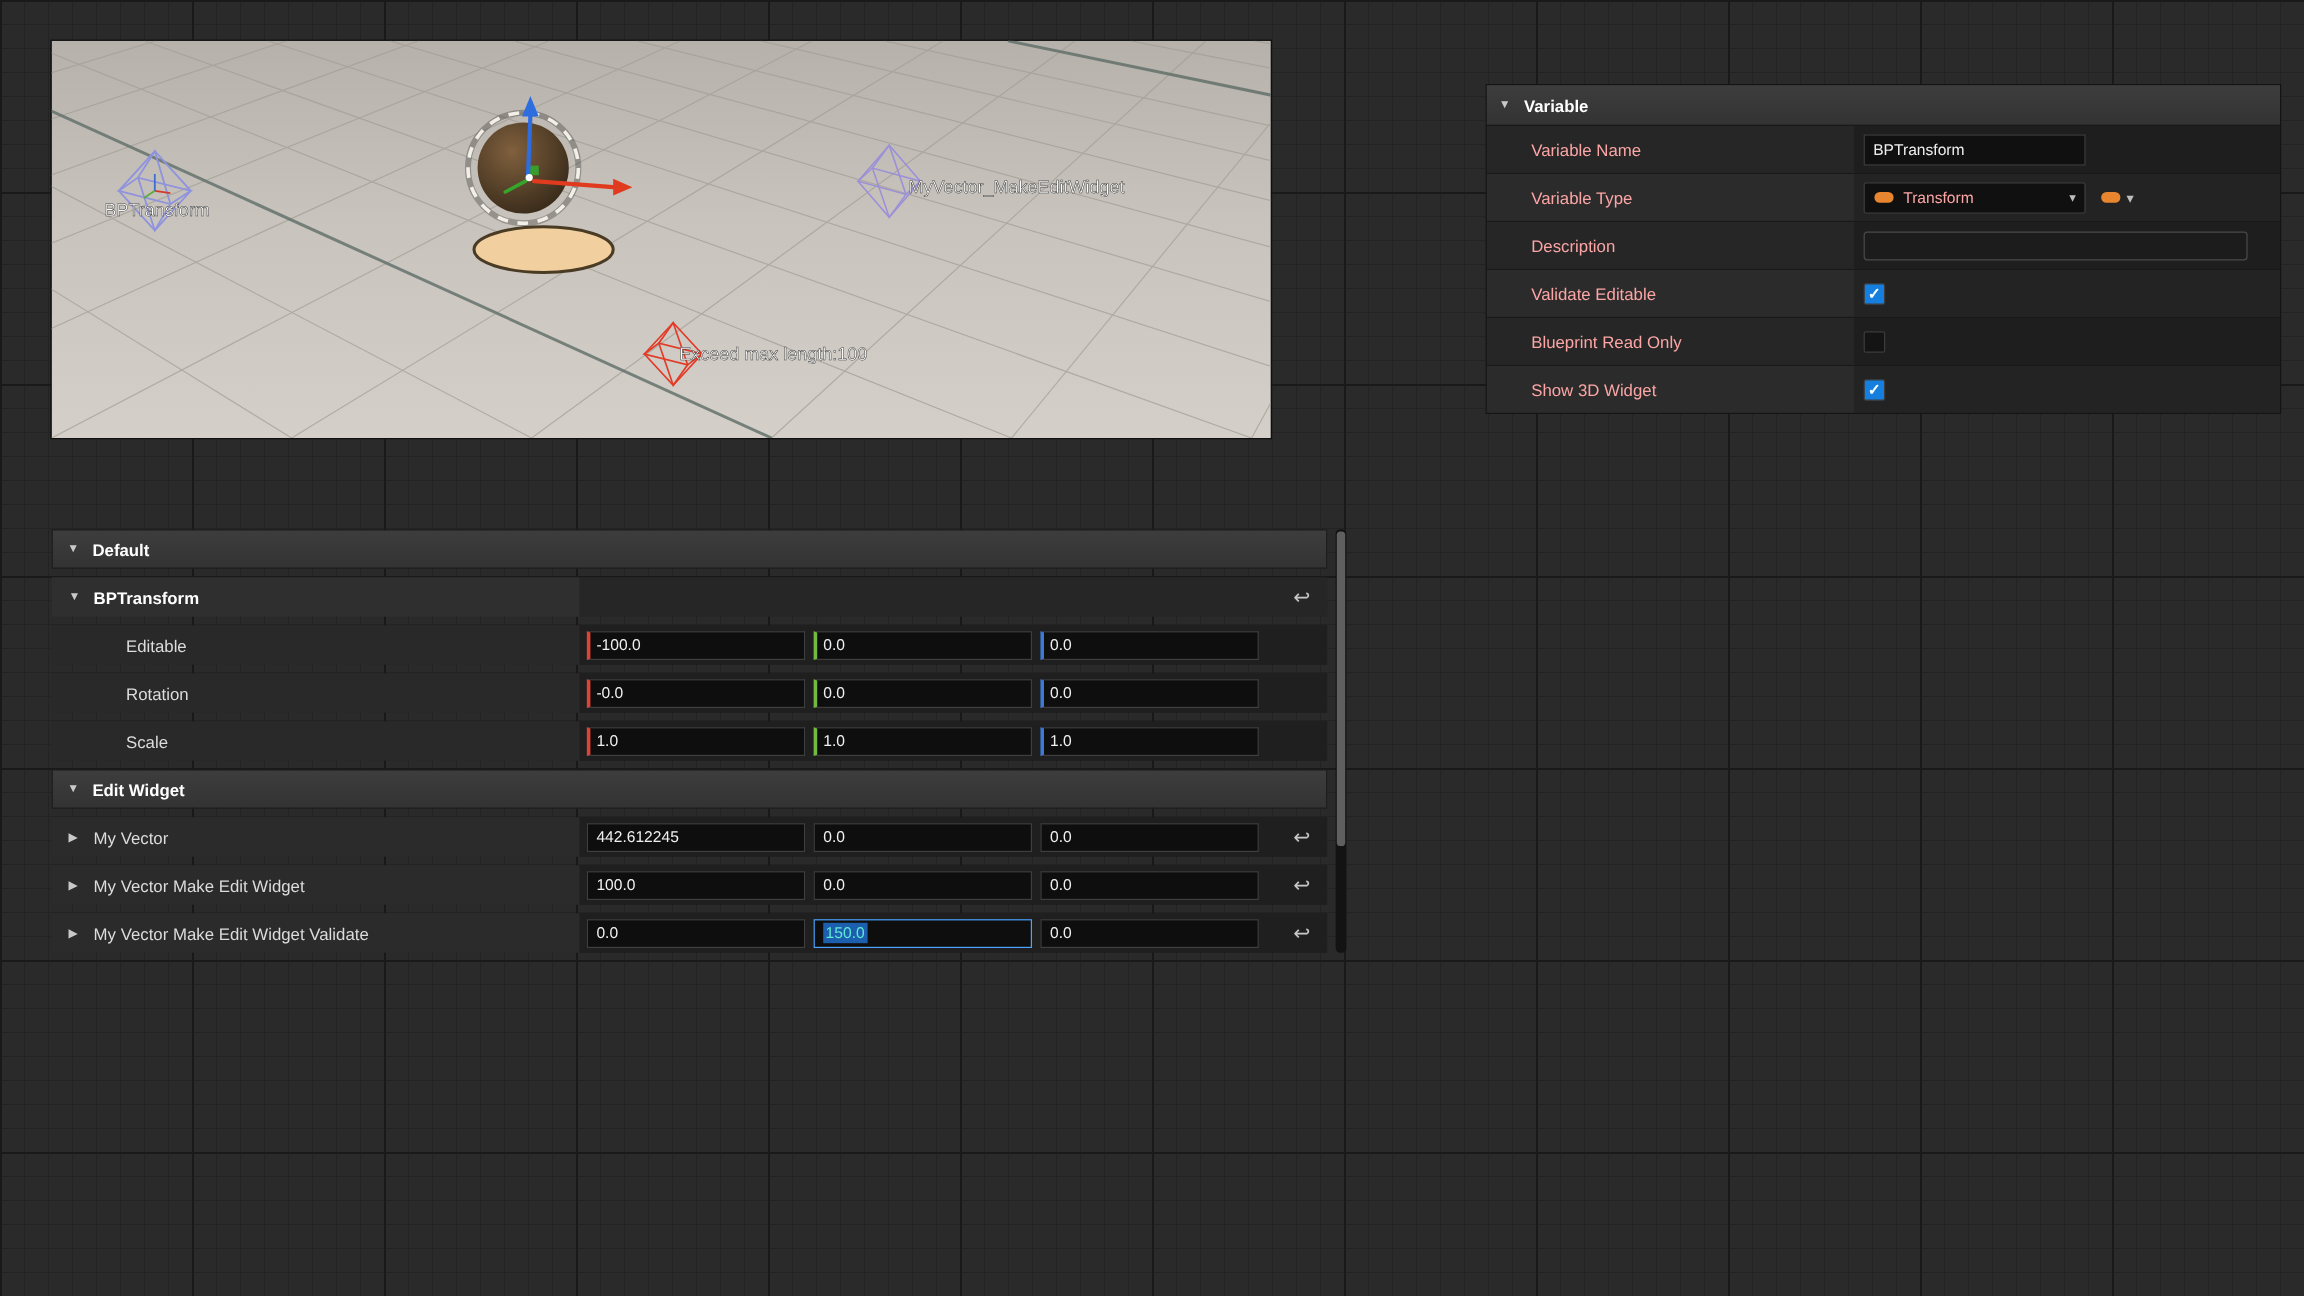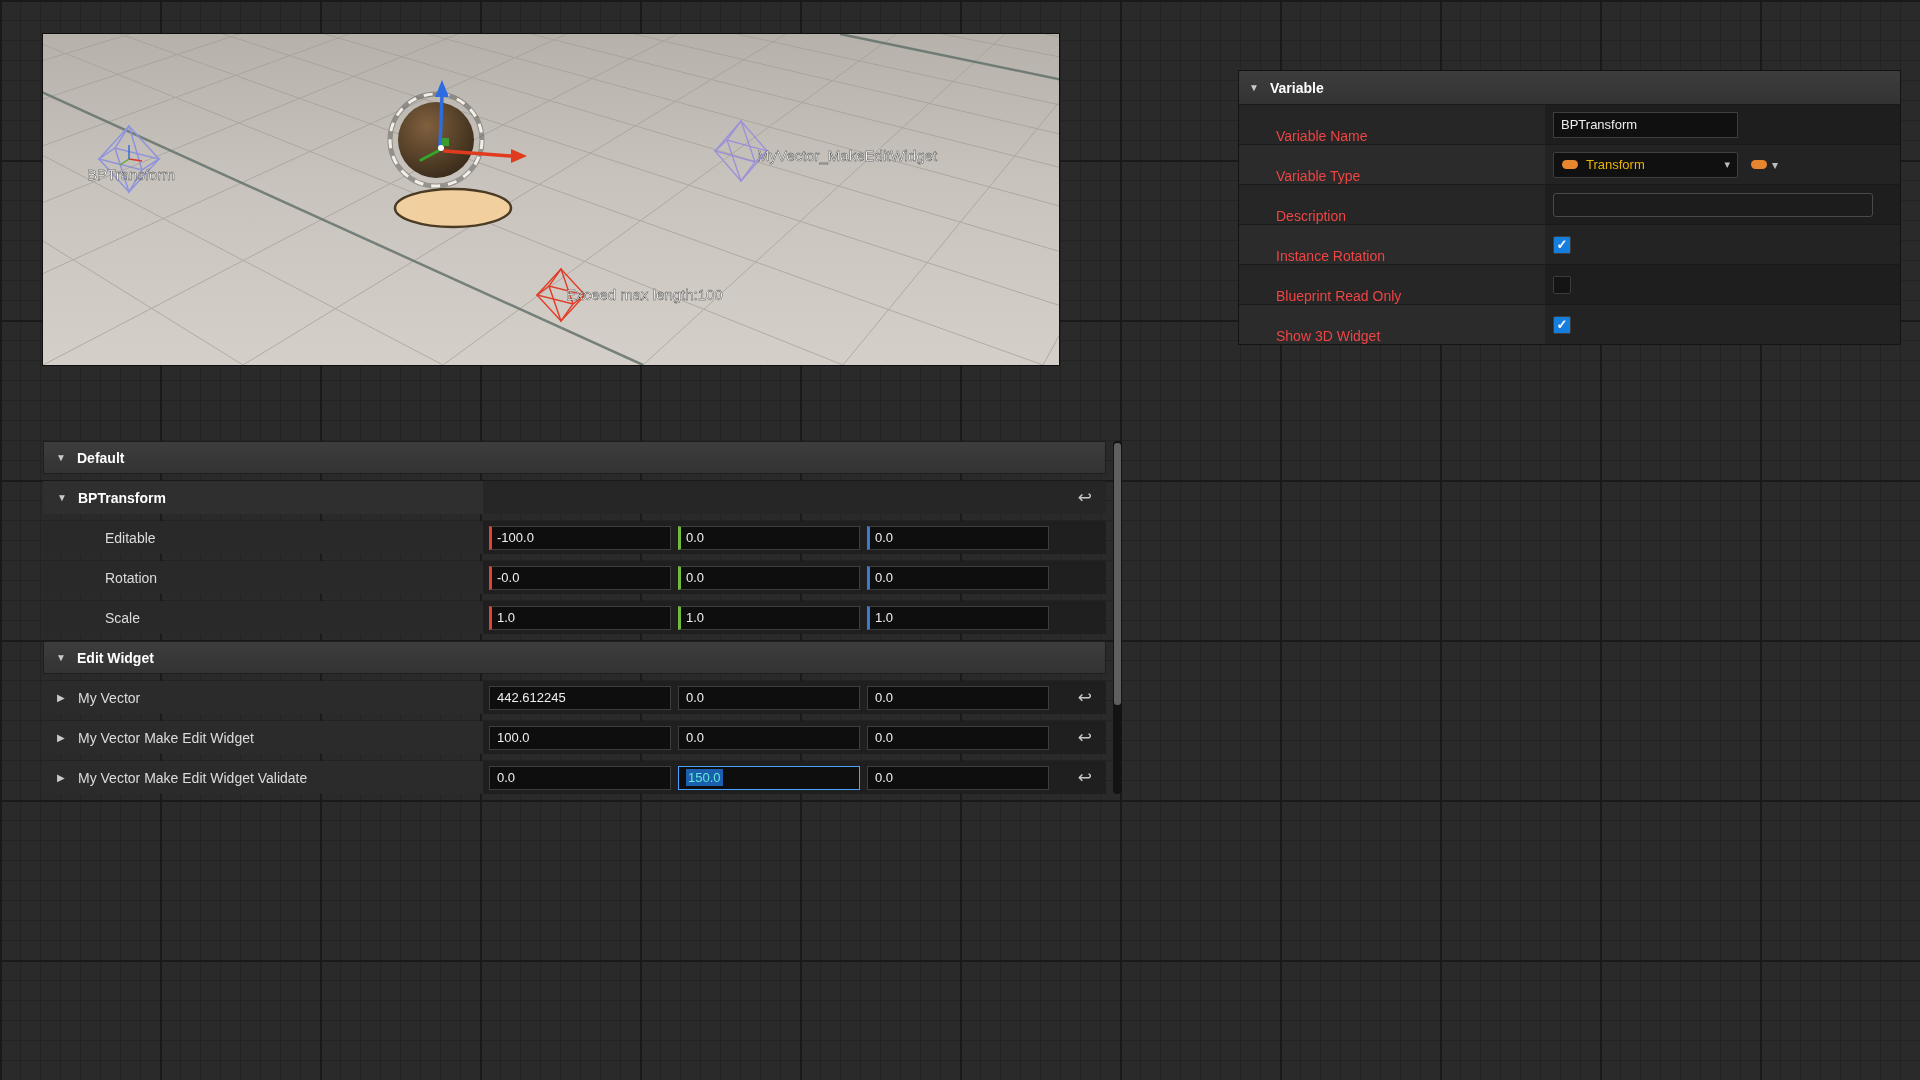--- a/index.html
+++ b/index.html
@@ -89,42 +89,42 @@
   }
   .var-header {
     height: 33px; background: linear-gradient(#3d3d3d, #333333);
     display: flex; align-items: center; gap: 9px;
     padding-left: 10px; color: #ffffff; font-weight: bold; font-size: 14px;
     cursor: pointer;
   }
   .var-row { height: 40px; display: flex; border-top: 1px solid #191919; }
   .var-label {
     width: 306px; flex: 0 0 auto;
-    display: flex; align-items: flex-end; padding-left: 37px;
-    color: #ef4444; font-size: 14px; background: #262626;
+    display: flex; align-items: center; padding-left: 37px;
+    color: #fca5a5; font-size: 14px; background: #262626;
   }
   .var-value { flex: 1; display: flex; align-items: center; padding-left: 8px; background: #1e1e1e; }
   .var-row.alt .var-label { background: #2b2b2b; }
   .var-row.alt .var-value { background: #232323; }
 
   .text-input {
     width: 185px; height: 26px;
     background: #101010; border: 1px solid #3e3e3e;
     color: #eeeeee; font-size: 13px; font-family: "Liberation Sans", sans-serif;
     padding: 0 7px; outline: none;
   }
   .desc-input { width: 320px; height: 24px; background: #1c1c1c; border: 1px solid #4a4a4a; border-radius: 3px; }
 
   .combo {
     width: 185px; height: 26px;
     background: #101010; border: 1px solid #3e3e3e; border-radius: 2px;
     display: flex; align-items: center; cursor: pointer;
   }
   .type-pill { width: 16px; height: 9px; border-radius: 5px; margin: 0 8px 0 8px; flex: 0 0 auto; }
-  .combo-label { flex: 1; color: #eab308; font-size: 13px; }
+  .combo-label { flex: 1; color: #fca5a5; font-size: 13px; }
   .combo-chevron { color: #bdbdbd; font-size: 11px; margin-right: 7px; }
   .container-type { display: flex; align-items: center; gap: 5px; margin-left: 13px; cursor: pointer; }
   .container-chevron { color: #bdbdbd; font-size: 12px; }
 
   .checkbox {
     width: 18px; height: 18px; border-radius: 2px;
     background: #141414; border: 1px solid #3c3c3c;
     display: flex; align-items: center; justify-content: center;
     color: #ffffff; font-size: 13px; font-weight: bold; cursor: pointer;
   }
@@ -369,21 +369,21 @@
     <div class="var-label">
         <span>Description</span>
       </div>
     <div class="var-value">
       <input class="text-input desc-input" type="text" value="" style="">
     </div>
   </div>
 
   <div class="var-row alt">
     <div class="var-label">
-        <span>Instance Rotation</span>
+        <span>Validate Editable</span>
       </div>
     <div class="var-value">
       <div class="checkbox checked" style="background: rgb(21, 127, 224);">
         <span class="glyph">✓</span>
       </div>
     </div>
   </div>
 
   <div class="var-row">
     <div class="var-label">

